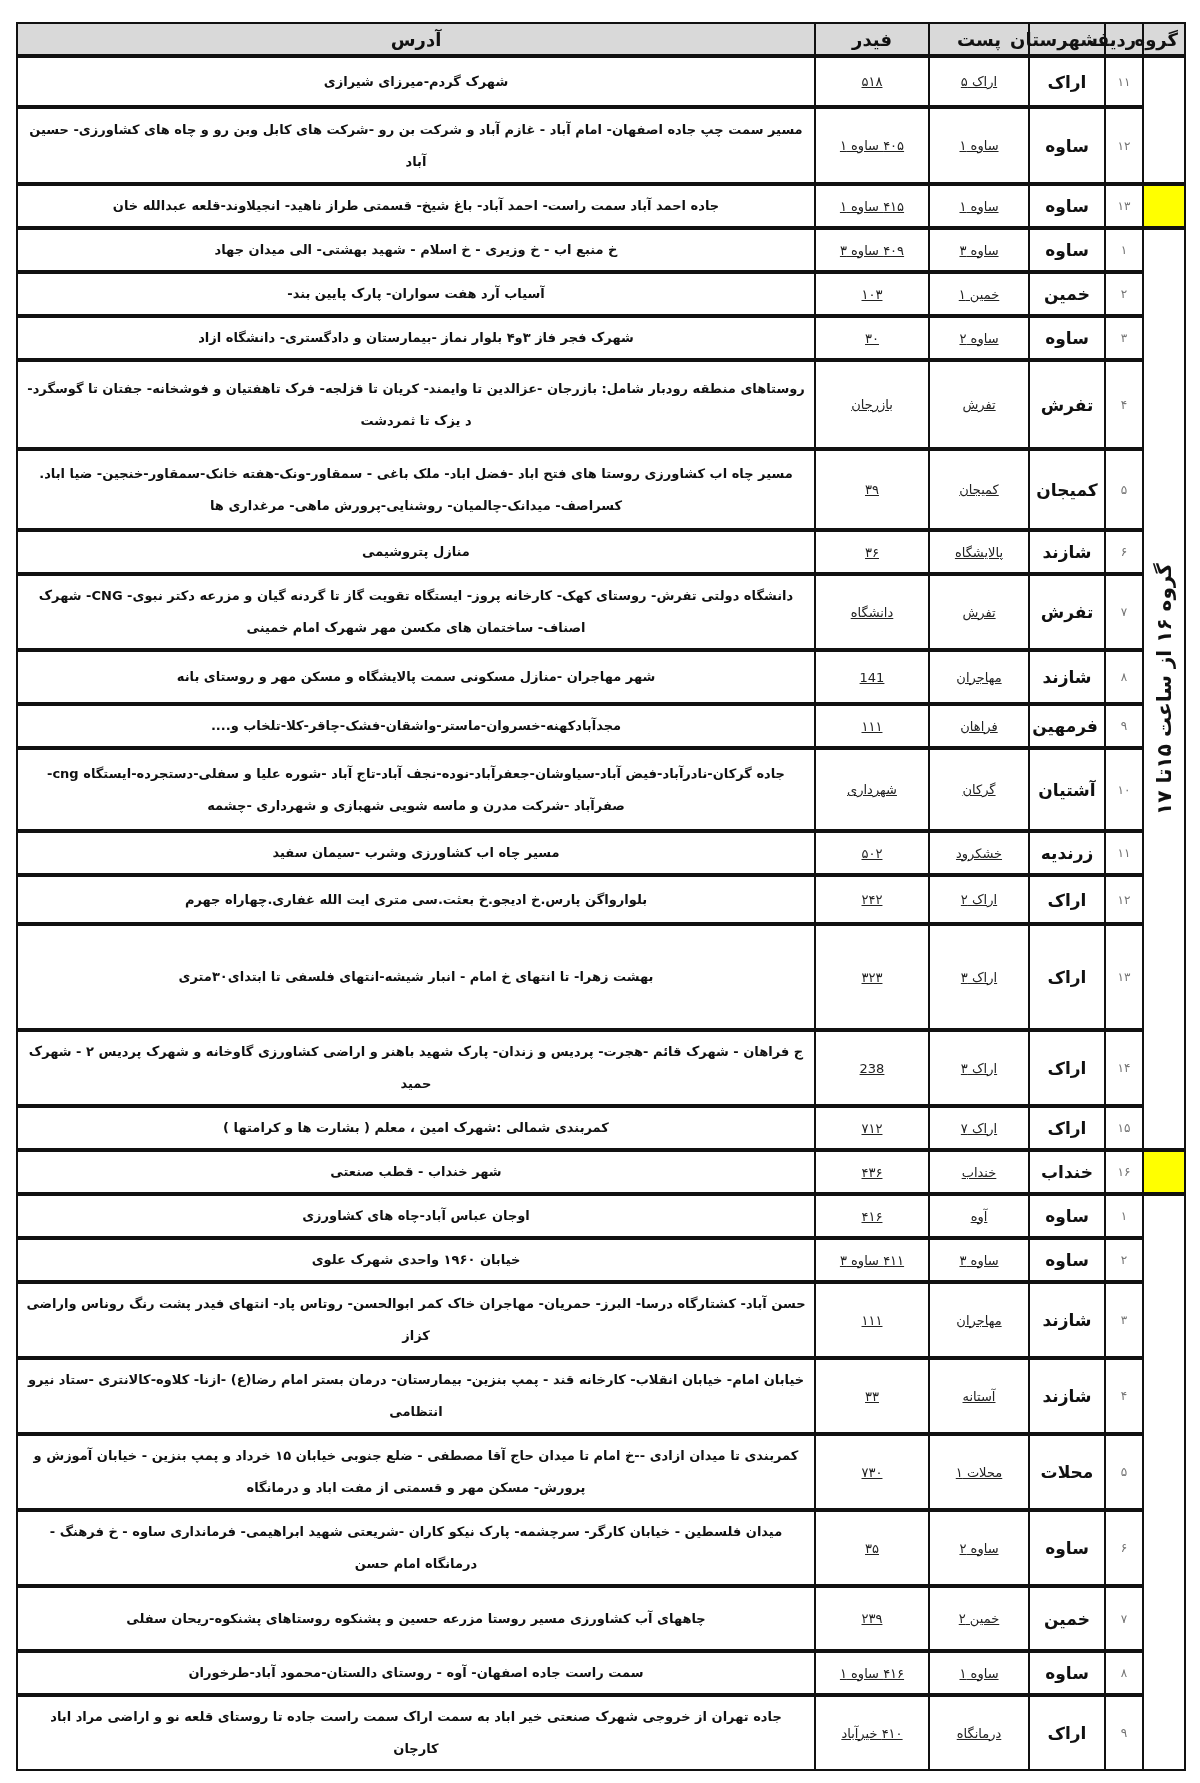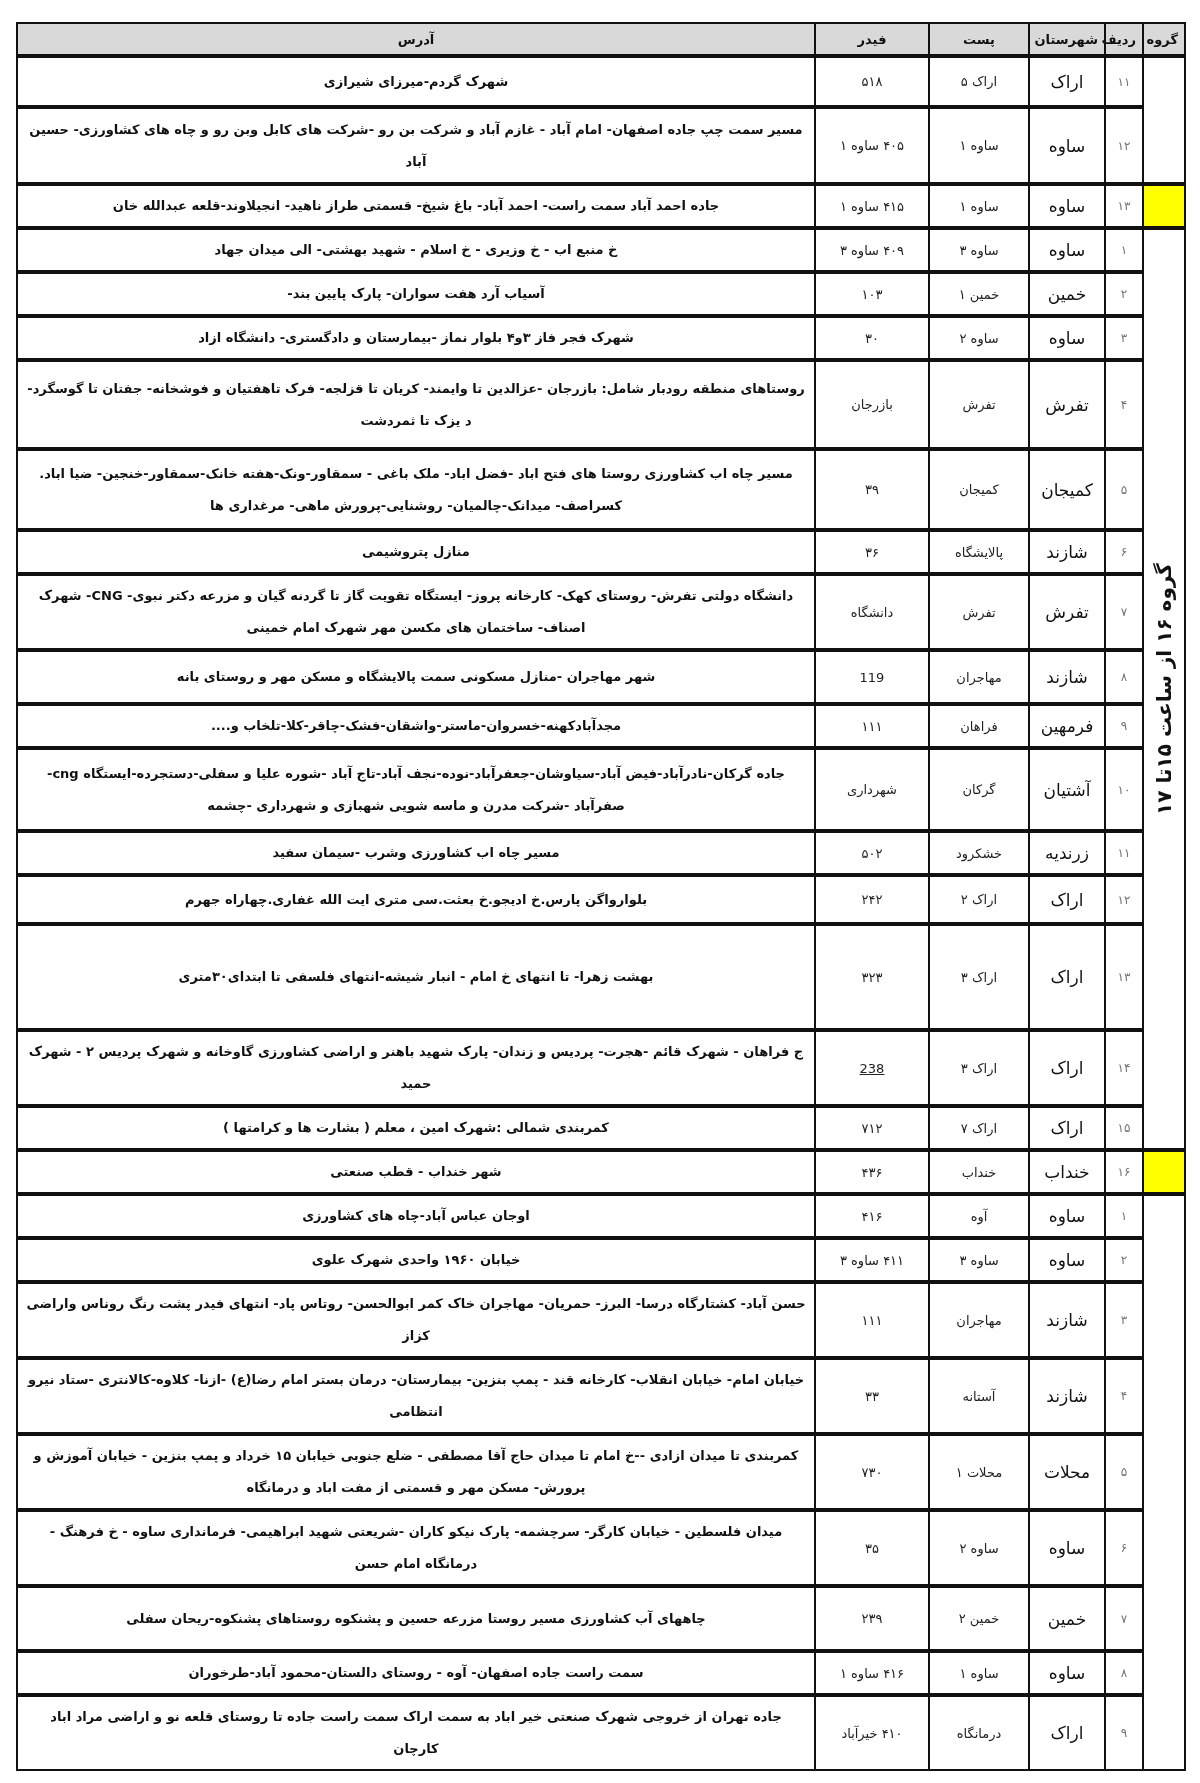--- a/index.html
+++ b/index.html
@@ -1,23 +1,23 @@
 <!DOCTYPE html>
 <html><head>
 <meta charset="utf-8">
 <style>
   html, body { margin:0; padding:0; background:#fff; }
   body { width:1200px; height:1783px; position:relative; overflow:hidden; font-family:"DejaVu Sans", sans-serif; }
   .wrap { position:absolute; left:16px; top:22px; width:1170px; }
   table { border-collapse:collapse; width:1170px; table-layout:fixed; direction:rtl; }
   td, th { border:2px solid #111; text-align:center; vertical-align:middle; padding:0 6px; color:#111; }
-  th { background:#d9d9d9; font-weight:bold; font-size:13px; height:30px; border-bottom:4px solid #111;margin-top:39px; }
+  th { background:#d9d9d9; font-weight:bold; font-size:18px; height:30px; border-bottom:4px solid #111;margin-top:39px; }
   td.addr { font-weight:bold; font-size:13px; line-height:32px; padding:4px 8px; }
-  td.feeder, td.post { font-size:13px; font-weight:normal; color:#222; }
-  td.city { font-weight:normal; font-size:17px;margin-left:48px; }
+  td.feeder, td.post { font-size:13px; font-weight:normal; color:#222;text-decoration:underline; }
+  td.city { font-weight:bold; font-size:17px;margin-left:48px; }
   td.row { font-size:12px; color:#737373; }
   td.group { padding:0; position:relative; background:#fff; }
   td.group.yellow { background:#ffff00; }
   .grouplabel { writing-mode:vertical-rl; transform:rotate(180deg); font-weight:bold; font-size:20px; white-space:nowrap; position:absolute; left:50%; top:50%; translate:-50% -50%; }
   tr.thick td { border-top:4px solid #111; }
   .under { text-decoration:underline; }
 </style>
 </head>
 <body>
 
@@ -114,21 +114,21 @@
           <td class="row">۷</td>
           <td class="city">تفرش</td>
           <td class="post">تفرش</td>
           <td class="feeder">دانشگاه</td>
           <td class="addr">دانشگاه دولتی تفرش- روستای کهک- کارخانه پروز- ایستگاه تقویت گاز تا گردنه گیان و مزرعه دکتر نبوی- CNG- شهرک اصناف- ساختمان های مکسن مهر شهرک امام خمینی</td>
         </tr>
         <tr class="thick" style="height: 54px;">
           <td class="row">۸</td>
           <td class="city">شازند</td>
           <td class="post">مهاجران</td>
-          <td class="feeder">119</td>
+          <td class="feeder">141</td>
           <td class="addr">شهر مهاجران -منازل مسکونی سمت پالایشگاه و مسکن مهر و روستای بانه</td>
         </tr>
         <tr class="thick" style="height: 34px;">
           <td class="row">۹</td>
           <td class="city">فرمهین</td>
           <td class="post">فراهان</td>
           <td class="feeder">۱۱۱</td>
           <td class="addr">مجدآبادکهنه-خسروان-ماستر-واشقان-فشک-چاقر-کلا-تلخاب و....</td>
         </tr>
         <tr class="thick" style="height: 83px;">

